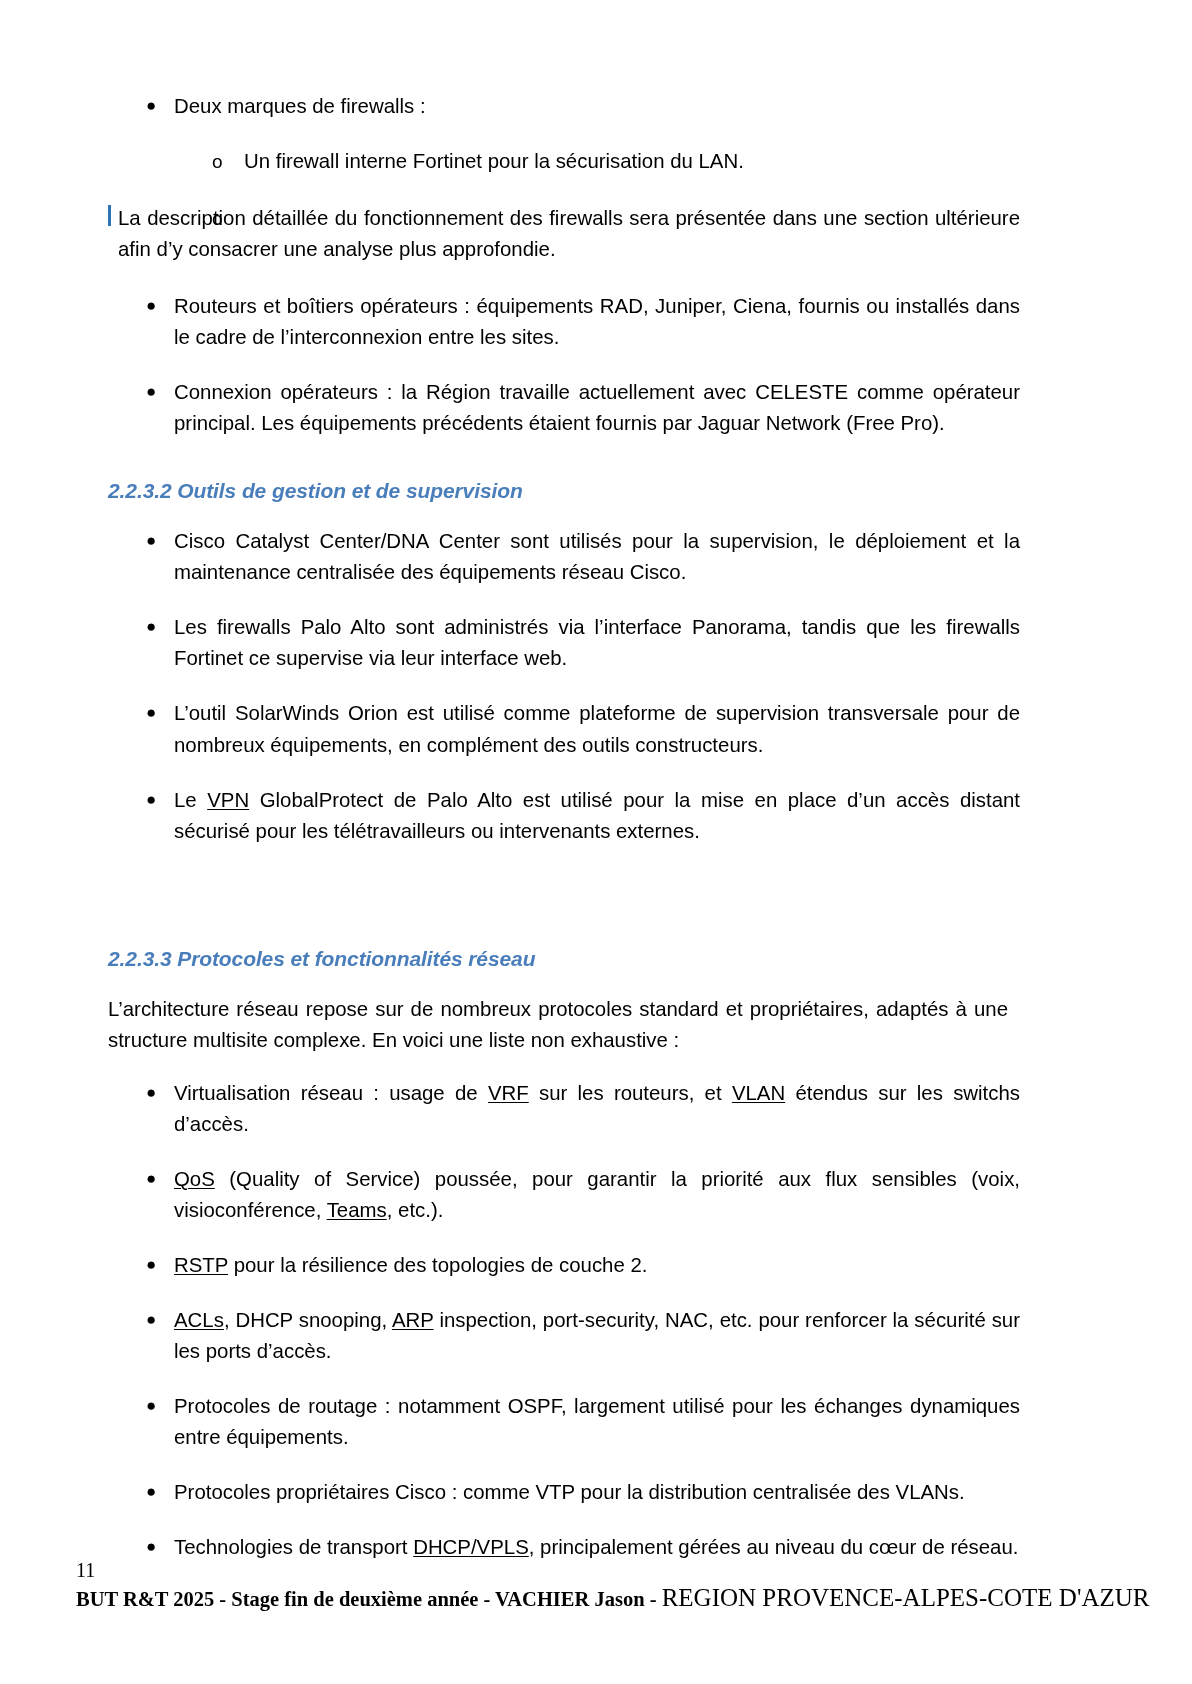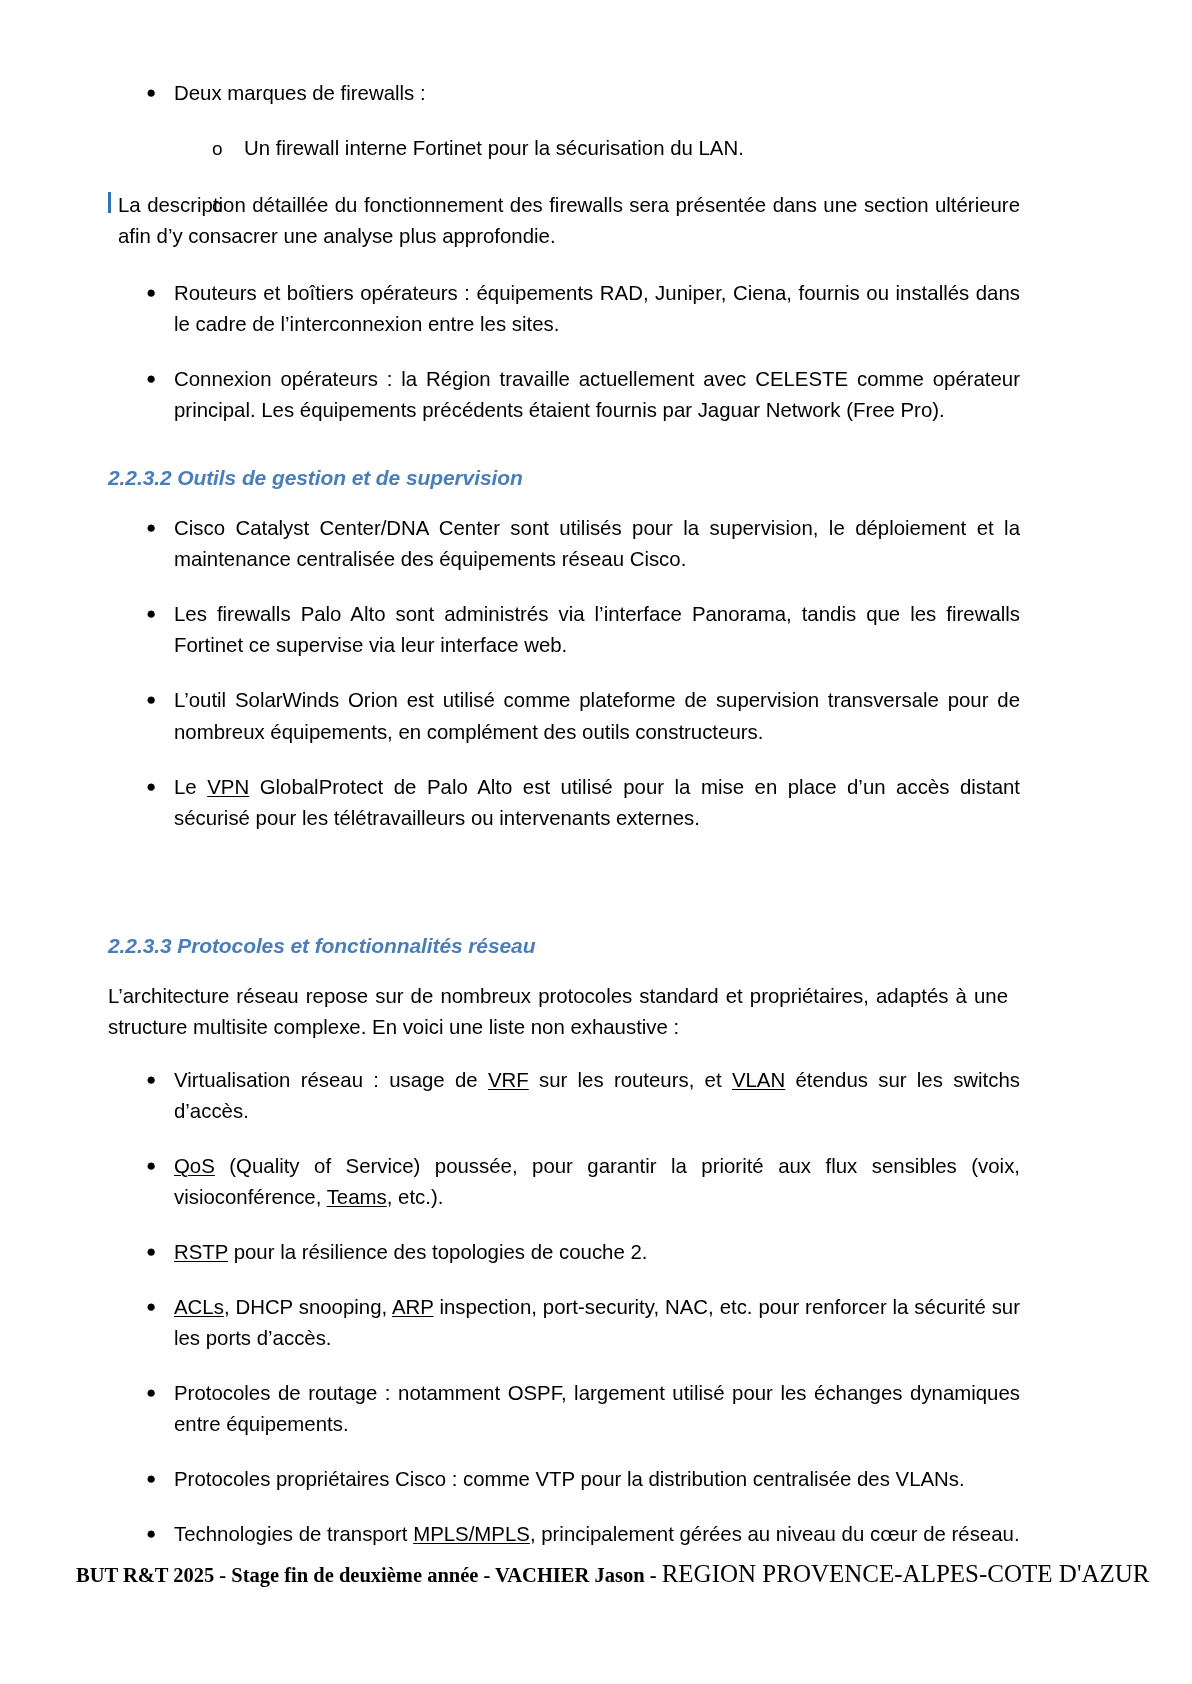--- a/index.html
+++ b/index.html
@@ -46,20 +46,21 @@
   .b1 > .marker {
     position: absolute;
     left: 38px;
     top: 0;
     font-size: 17px;
     line-height: 1.78;
     color: #000;
   }
   .b1 > .txt {
     display: block;
+    margin-top: 13px;
   }
 
   
   .b2 {
     position: relative;
     padding-left: 136px;
     margin: 0 0 26px 0;
   }
   .b2 > .marker {
     position: absolute;
@@ -226,22 +227,23 @@
       <span class="txt">Protocoles de routage : notamment OSPF, largement utilisé pour les échanges dynamiques entre équipements.</span>
     </div>
 
     <div class="b1 para">
       <span class="marker">●</span>
       <span class="txt">Protocoles propriétaires Cisco : comme VTP pour la distribution centralisée des VLANs.</span>
     </div>
 
     <div class="b1 para">
       <span class="marker">●</span>
-      <span class="txt"><span>Technologies de transport </span><u class="dotted">MPLS/MPLS</u><span>, principalement gérées au niveau du cœur de réseau.</span></span>
+      <span class="txt"><span>Technologies de transport </span><u class="dotted">DHCP/VPLS</u><span>, principalement gérées au niveau du cœur de réseau.</span></span>
     </div>
 
   </div>
 
   <div class="footer">
+    <div class="pagenum">11</div>
     <div class="ftline"><span>BUT R&amp;T 2025 - Stage fin de deuxième année - VACHIER Jason - </span><span class="smallcaps">REGION PROVENCE-ALPES-COTE D'AZUR</span></div>
   </div>
 
 </div>
 
 </body></html>

